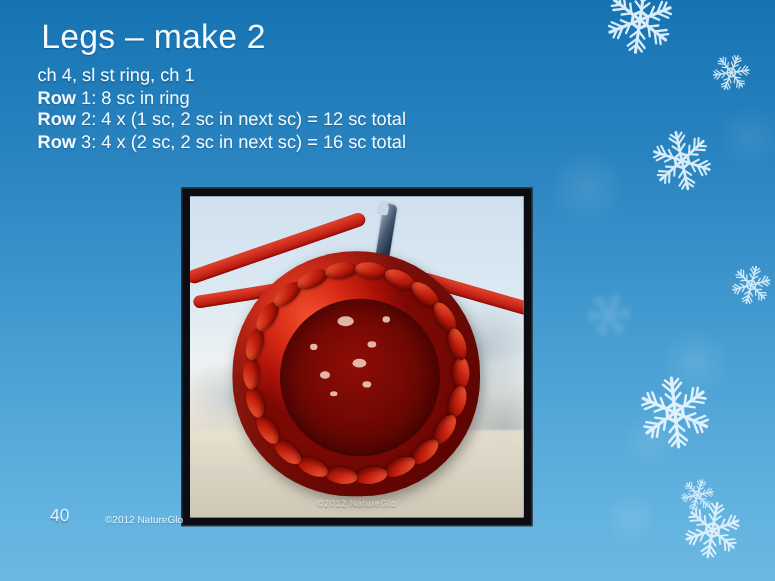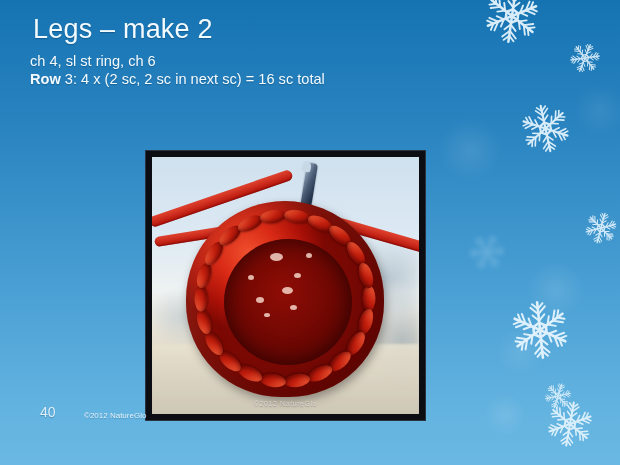--- a/index.html
+++ b/index.html
@@ -250,21 +250,27 @@
 <body>
 
 <div id="slide">
 
   <div id="bg-haze"></div>
 
   <div id="title">Legs – make 2</div>
 
   <div id="body-text">
     <div class="line">
-      <span class="lbl"></span><span>ch 4, sl st ring, ch 6</span>
+      <span class="lbl"></span><span>ch 4, sl st ring, ch 1</span>
+    </div>
+    <div class="line">
+      <span class="lbl">Row</span><span> 1:  8 sc in ring</span>
+    </div>
+    <div class="line">
+      <span class="lbl">Row</span><span> 2:  4 x (1 sc, 2 sc in next sc) = 12 sc total</span>
     </div>
     <div class="line">
       <span class="lbl">Row</span><span> 3:  4 x (2 sc, 2 sc in next sc) = 16 sc total</span>
     </div>
   </div>
 
   <div id="photo-frame">
     <div id="photo">
 
       <div id="scene-bg"></div>

